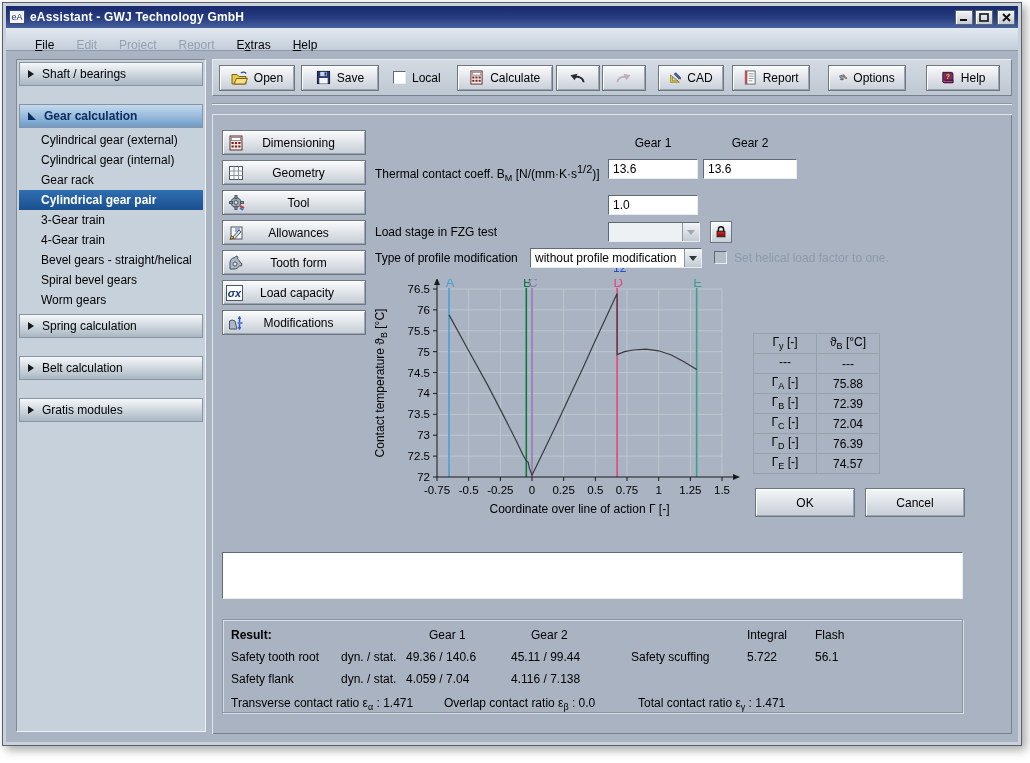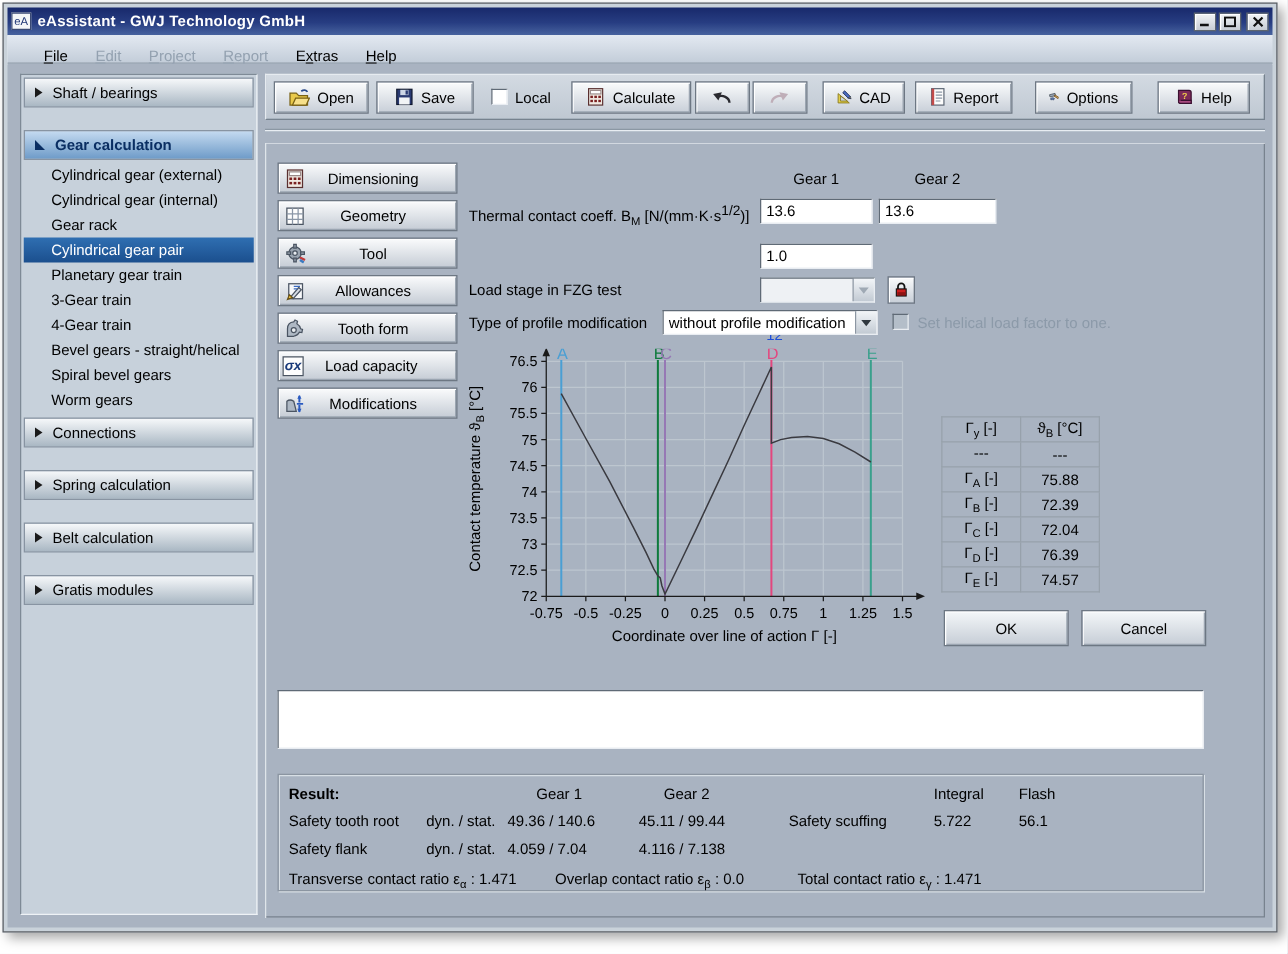--- a/index.html
+++ b/index.html
@@ -31,21 +31,21 @@
   .sidebar { position:absolute; left:10px; top:8px; width:190px; height:673px; background:#c7d1db;
              border:1px solid; border-color:#7e8a96 #eef2f6 #eef2f6 #7e8a96; padding:2px; }
   .sb-header { height:24px; display:flex; align-items:center; padding-left:8px; margin-bottom:18px;
                background:linear-gradient(180deg,#f6f8fa,#a9b7c3); border:1px solid #8894a2; cursor:pointer; }
   .sb-header .lbl { margin-left:8px; }
   .sb-header.expanded { background:linear-gradient(180deg,#c4daf0,#6e9bc8); color:#0a2e62; font-weight:bold; margin-bottom:0; }
   .tri-right { width:0; height:0; border-left:6px solid #1a1a1a; border-top:4px solid transparent; border-bottom:4px solid transparent; }
   .tri-open  { width:0; height:0; border-bottom:8px solid #0a2e62; border-right:8px solid transparent; }
   .sb-items { padding:2px 0 4px 0; }
   .sb-item { height:20px; line-height:20px; padding-left:22px; cursor:pointer; white-space:nowrap; }
-  .sb-item.selected { background:linear-gradient(180deg,#2f6fb2,#1b4f8e); color:#fff; font-weight:normal; }
+  .sb-item.selected { background:linear-gradient(180deg,#2f6fb2,#1b4f8e); color:#fff; font-weight:bold; }
 
   
   .toolbar { position:absolute; left:206px; top:8px; width:800px; height:37px; background:linear-gradient(180deg,#d3dae2,#bfc8d2);
              border:1px solid; border-color:#e6ebf0 #76828e #76828e #e6ebf0; display:flex; align-items:center; padding:0 6px; }
   .tbtn { height:26px; display:flex; align-items:center; justify-content:center; gap:6px; padding:0 10px;
           background:linear-gradient(180deg,#fafbfc,#c8cfd8); border:1px solid #6d7783;
           box-shadow:inset 1px 1px 0 #fff, inset -1px -1px 0 #9ba5b1; cursor:pointer; white-space:nowrap; }
   .tbtn.disabled { cursor:default; }
   .divider-line { position:absolute; left:206px; top:52px; width:800px; height:2px;
                   border-top:1px solid #8b97a4; border-bottom:1px solid #e8edf2; }
@@ -147,30 +147,25 @@
       </div>
       <div class="sb-header expanded">
         <span class="tri-open"></span>
         <span class="lbl">Gear calculation</span>
       </div>
       <div class="sb-items">
         <div class="sb-item">Cylindrical gear (external)</div>
         <div class="sb-item">Cylindrical gear (internal)</div>
         <div class="sb-item">Gear rack</div>
         <div class="sb-item selected">Cylindrical gear pair</div>
-        <div class="sb-item">Planetary gear train</div>
         <div class="sb-item">3-Gear train</div>
         <div class="sb-item">4-Gear train</div>
         <div class="sb-item">Bevel gears - straight/helical</div>
         <div class="sb-item">Spiral bevel gears</div>
         <div class="sb-item">Worm gears</div>
-      </div>
-      <div class="sb-header">
-        <span class="tri-right"></span>
-        <span class="lbl">Connections</span>
       </div>
       <div class="sb-header">
         <span class="tri-right"></span>
         <span class="lbl">Spring calculation</span>
       </div>
       <div class="sb-header">
         <span class="tri-right"></span>
         <span class="lbl">Belt calculation</span>
       </div>
       <div class="sb-header">

